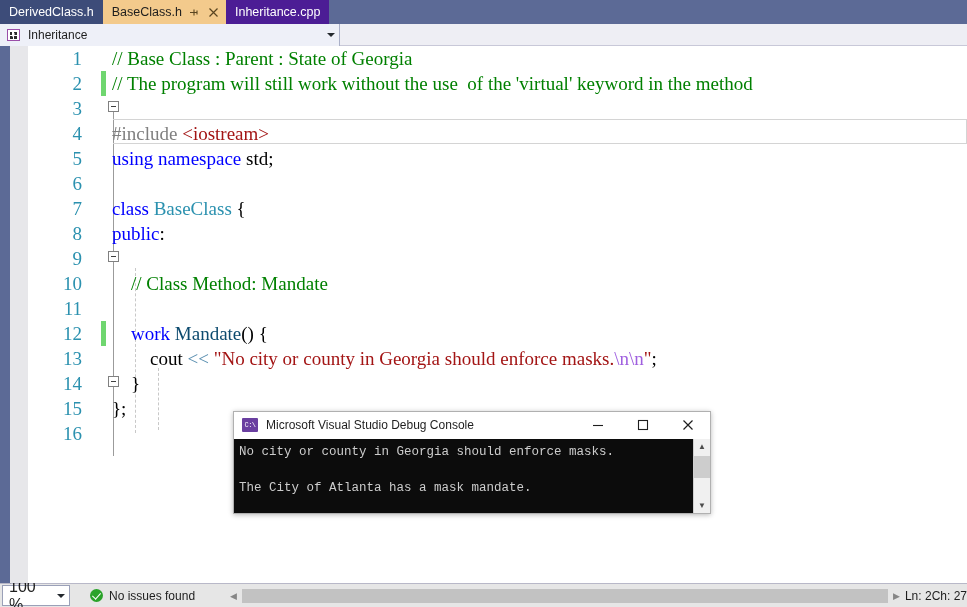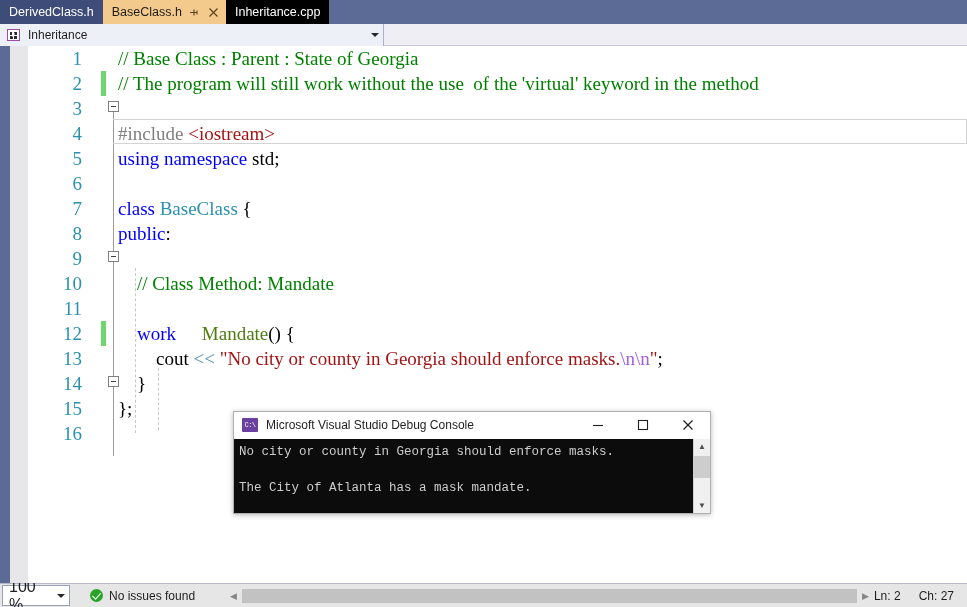--- a/index.html
+++ b/index.html
@@ -30,21 +30,21 @@
     display: flex;
     align-items: center;
     padding: 0 9px;
     font-size: 12.5px;
     color: #ffffff;
     height: 24px;
     white-space: nowrap;
     cursor: default;
   }
   .tab.inactive-dark { background: #3d4c79; }
-  .tab.inactive-mid  { background: #000000; }
+  .tab.inactive-mid  { background: #4c1d95; }
   .tab.active {
     background: #f3ca8c;
     color: #1e1e1e;
     padding-right: 4px;
   }
   .tab-label { line-height: 24px; }
   .tab-pin, .tab-close {
     width: 16px; height: 20px;
     display: inline-flex;
     align-items: center; justify-content: center;
@@ -69,21 +69,21 @@
     height: 22px;
     background: #eef0f8;
     border: 1px solid #aab0c8;
     border-top: none;
     border-bottom: none;
     font-size: 12px;
     color: #1e1e1e;
     position: relative;
     cursor: default;
   }
-  .nav-combo.first { width: 384px; border-left: none; }
+  .nav-combo.first { width: 340px; border-left: none; }
   .nav-combo.second { width: 358px; }
   .nav-combo-icon {
     width: 16px; height: 16px;
     margin: 0 4px 0 6px;
     flex: 0 0 16px;
     position: relative;
   }
   .nav-combo-text {
     flex: 1 1 auto;
     overflow: hidden;
@@ -149,33 +149,33 @@
   .changebar {
     position: absolute;
     left: 101px;
     top: 0;
     width: 5px;
     height: 25px;
     background: #6fd66f;
   }
   .codetext {
     position: absolute;
-    left: 118px;
+    left: 112px;
     line-height: 25px;
     white-space: pre;
   }
   
   .c-comment  { color: #008000; }
   .c-keyword  { color: #0000ff; }
   .c-type     { color: #2b91af; }
   .c-plain    { color: #000000; }
   .c-pp       { color: #808080; }
   .c-string   { color: #a31515; }
   .c-escape   { color: #9f5fdf; }
-  .c-func     { color: #4d7c0f; margin-left: 21px; }
+  .c-func     { color: #0c4a6e; }
   .c-op       { color: #5a8fb0; }
 
   
   .collapse-box {
     position: absolute;
     left: 108px;
     top: 6px;
     width: 11px; height: 11px;
     border: 1px solid #808080;
     background: #ffffff;
@@ -377,22 +377,21 @@
   }
   .hs-thumb {
     position: absolute;
     left: 0; top: 0; bottom: 0;
     width: 100%;
     background: #c2c2c2;
   }
   .status-pos {
     display: flex;
     align-items: center;
-    gap: 18px;
-    padding: 0 13px 0 0;
+    padding: 0 0 0 0;
     flex: 0 0 auto;
   }
   .status-pos span { white-space: nowrap; }
 </style>
 </head>
 <body>
 
 <div class="app">
 
   <div class="tabbar">

